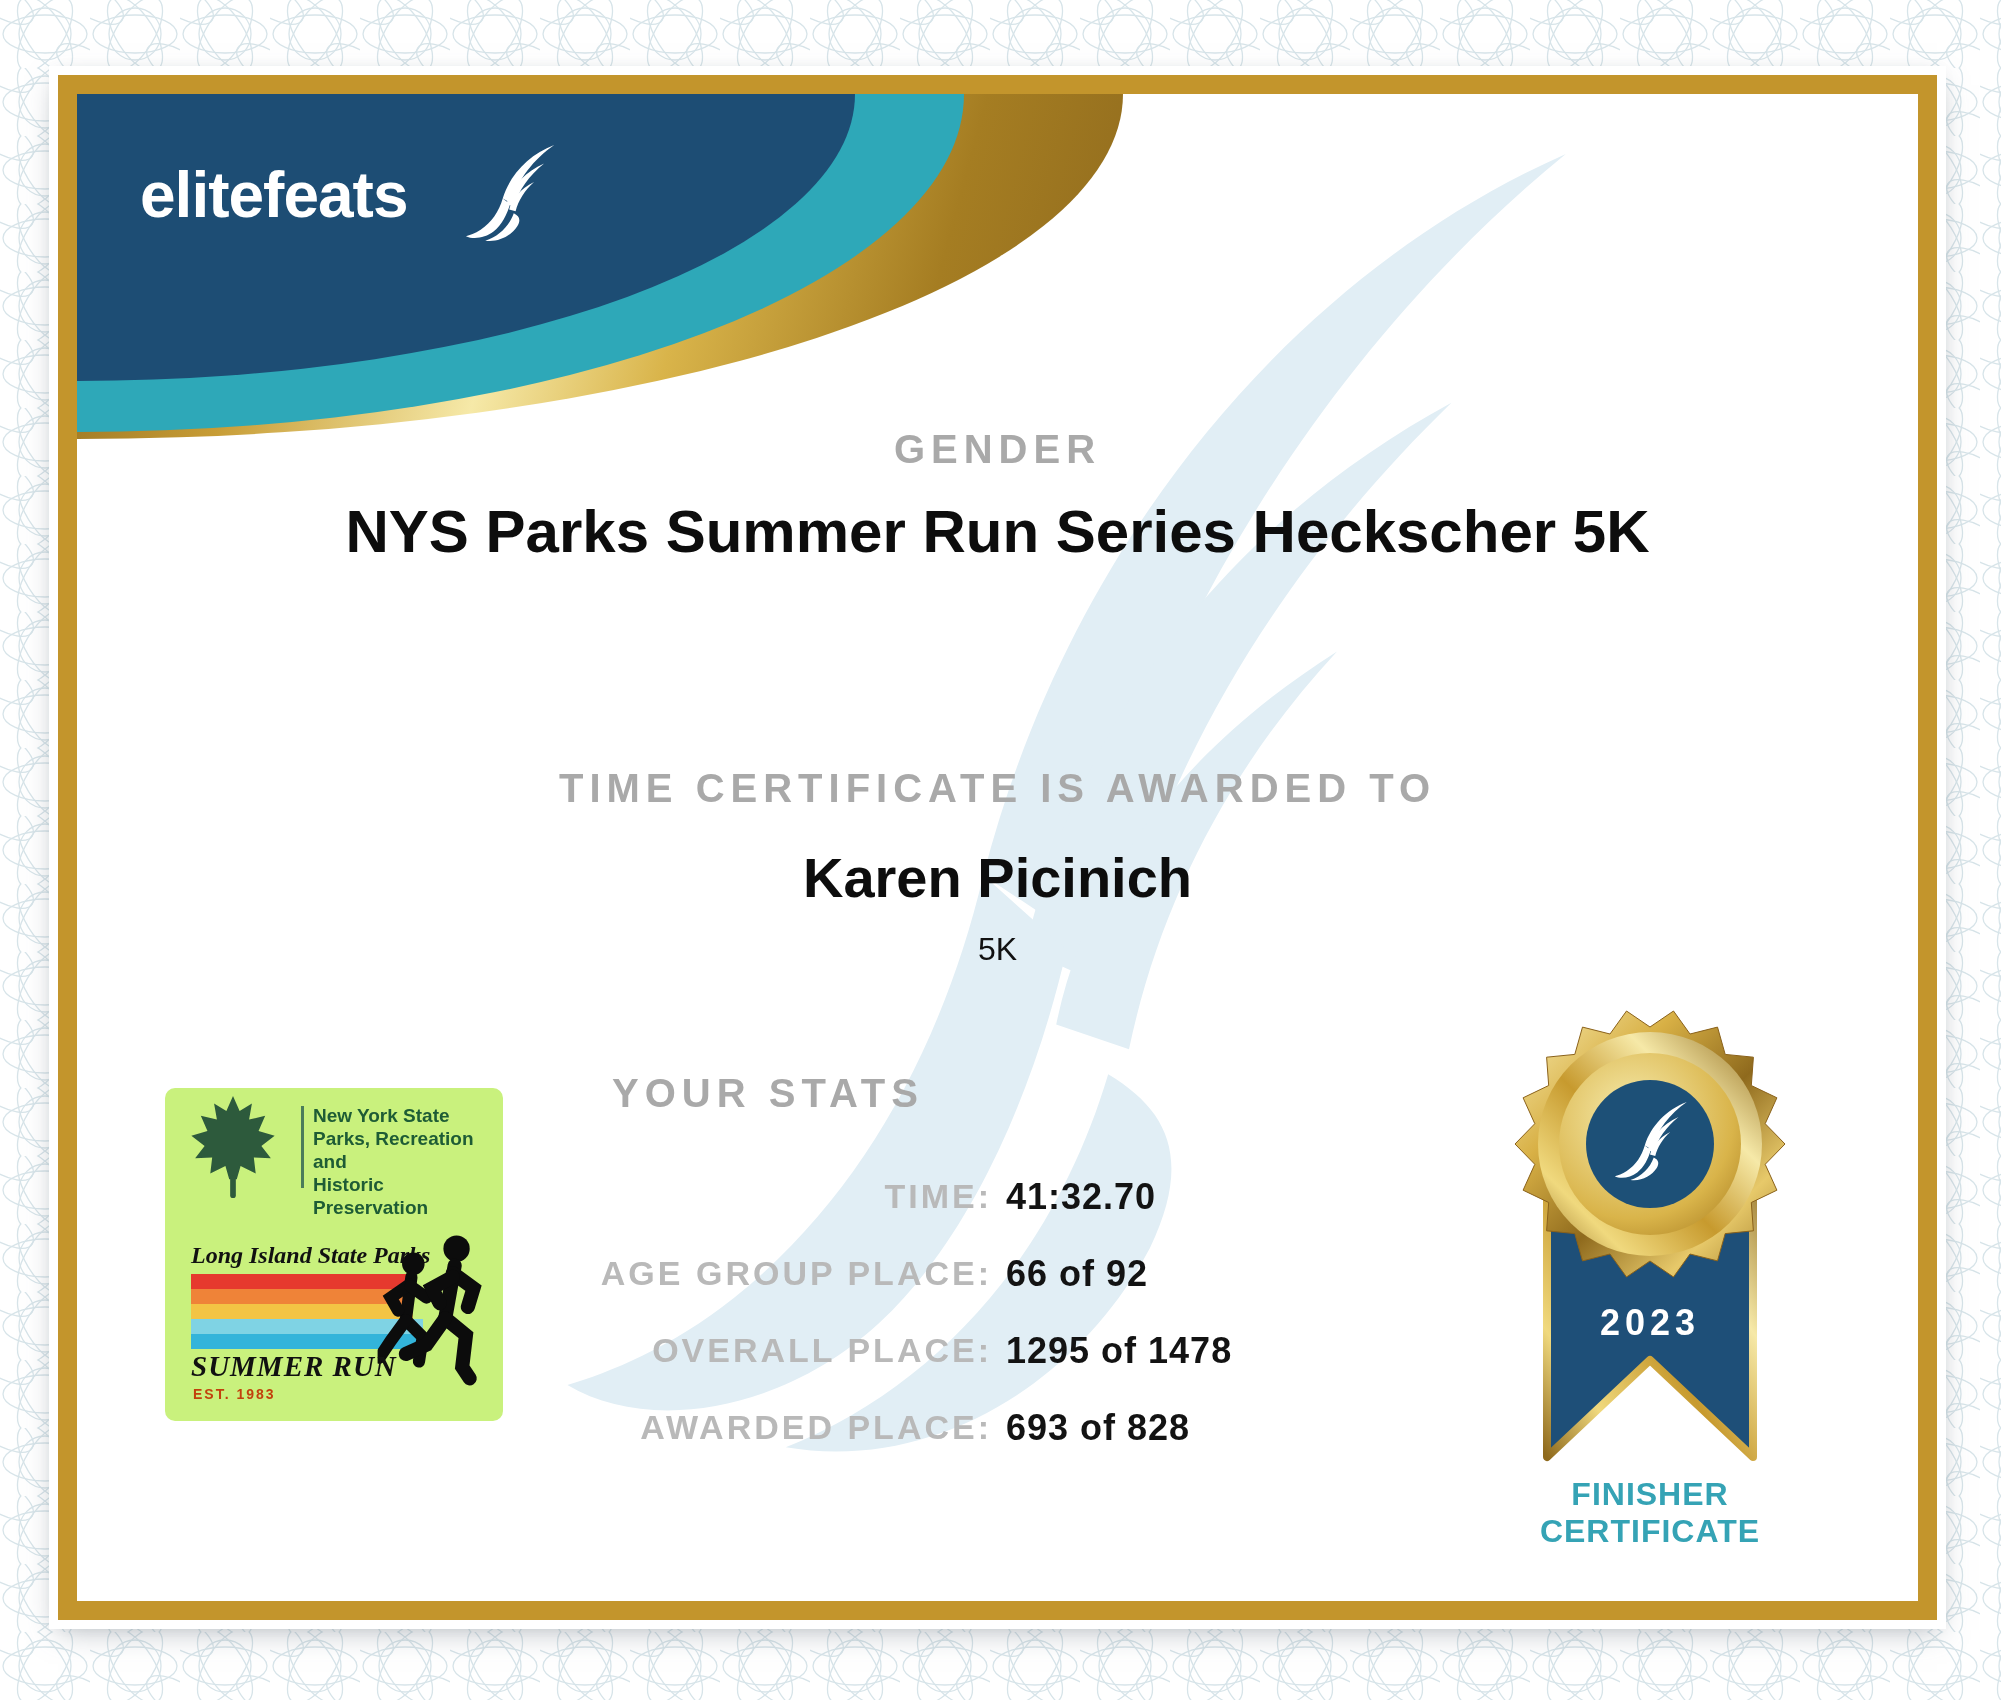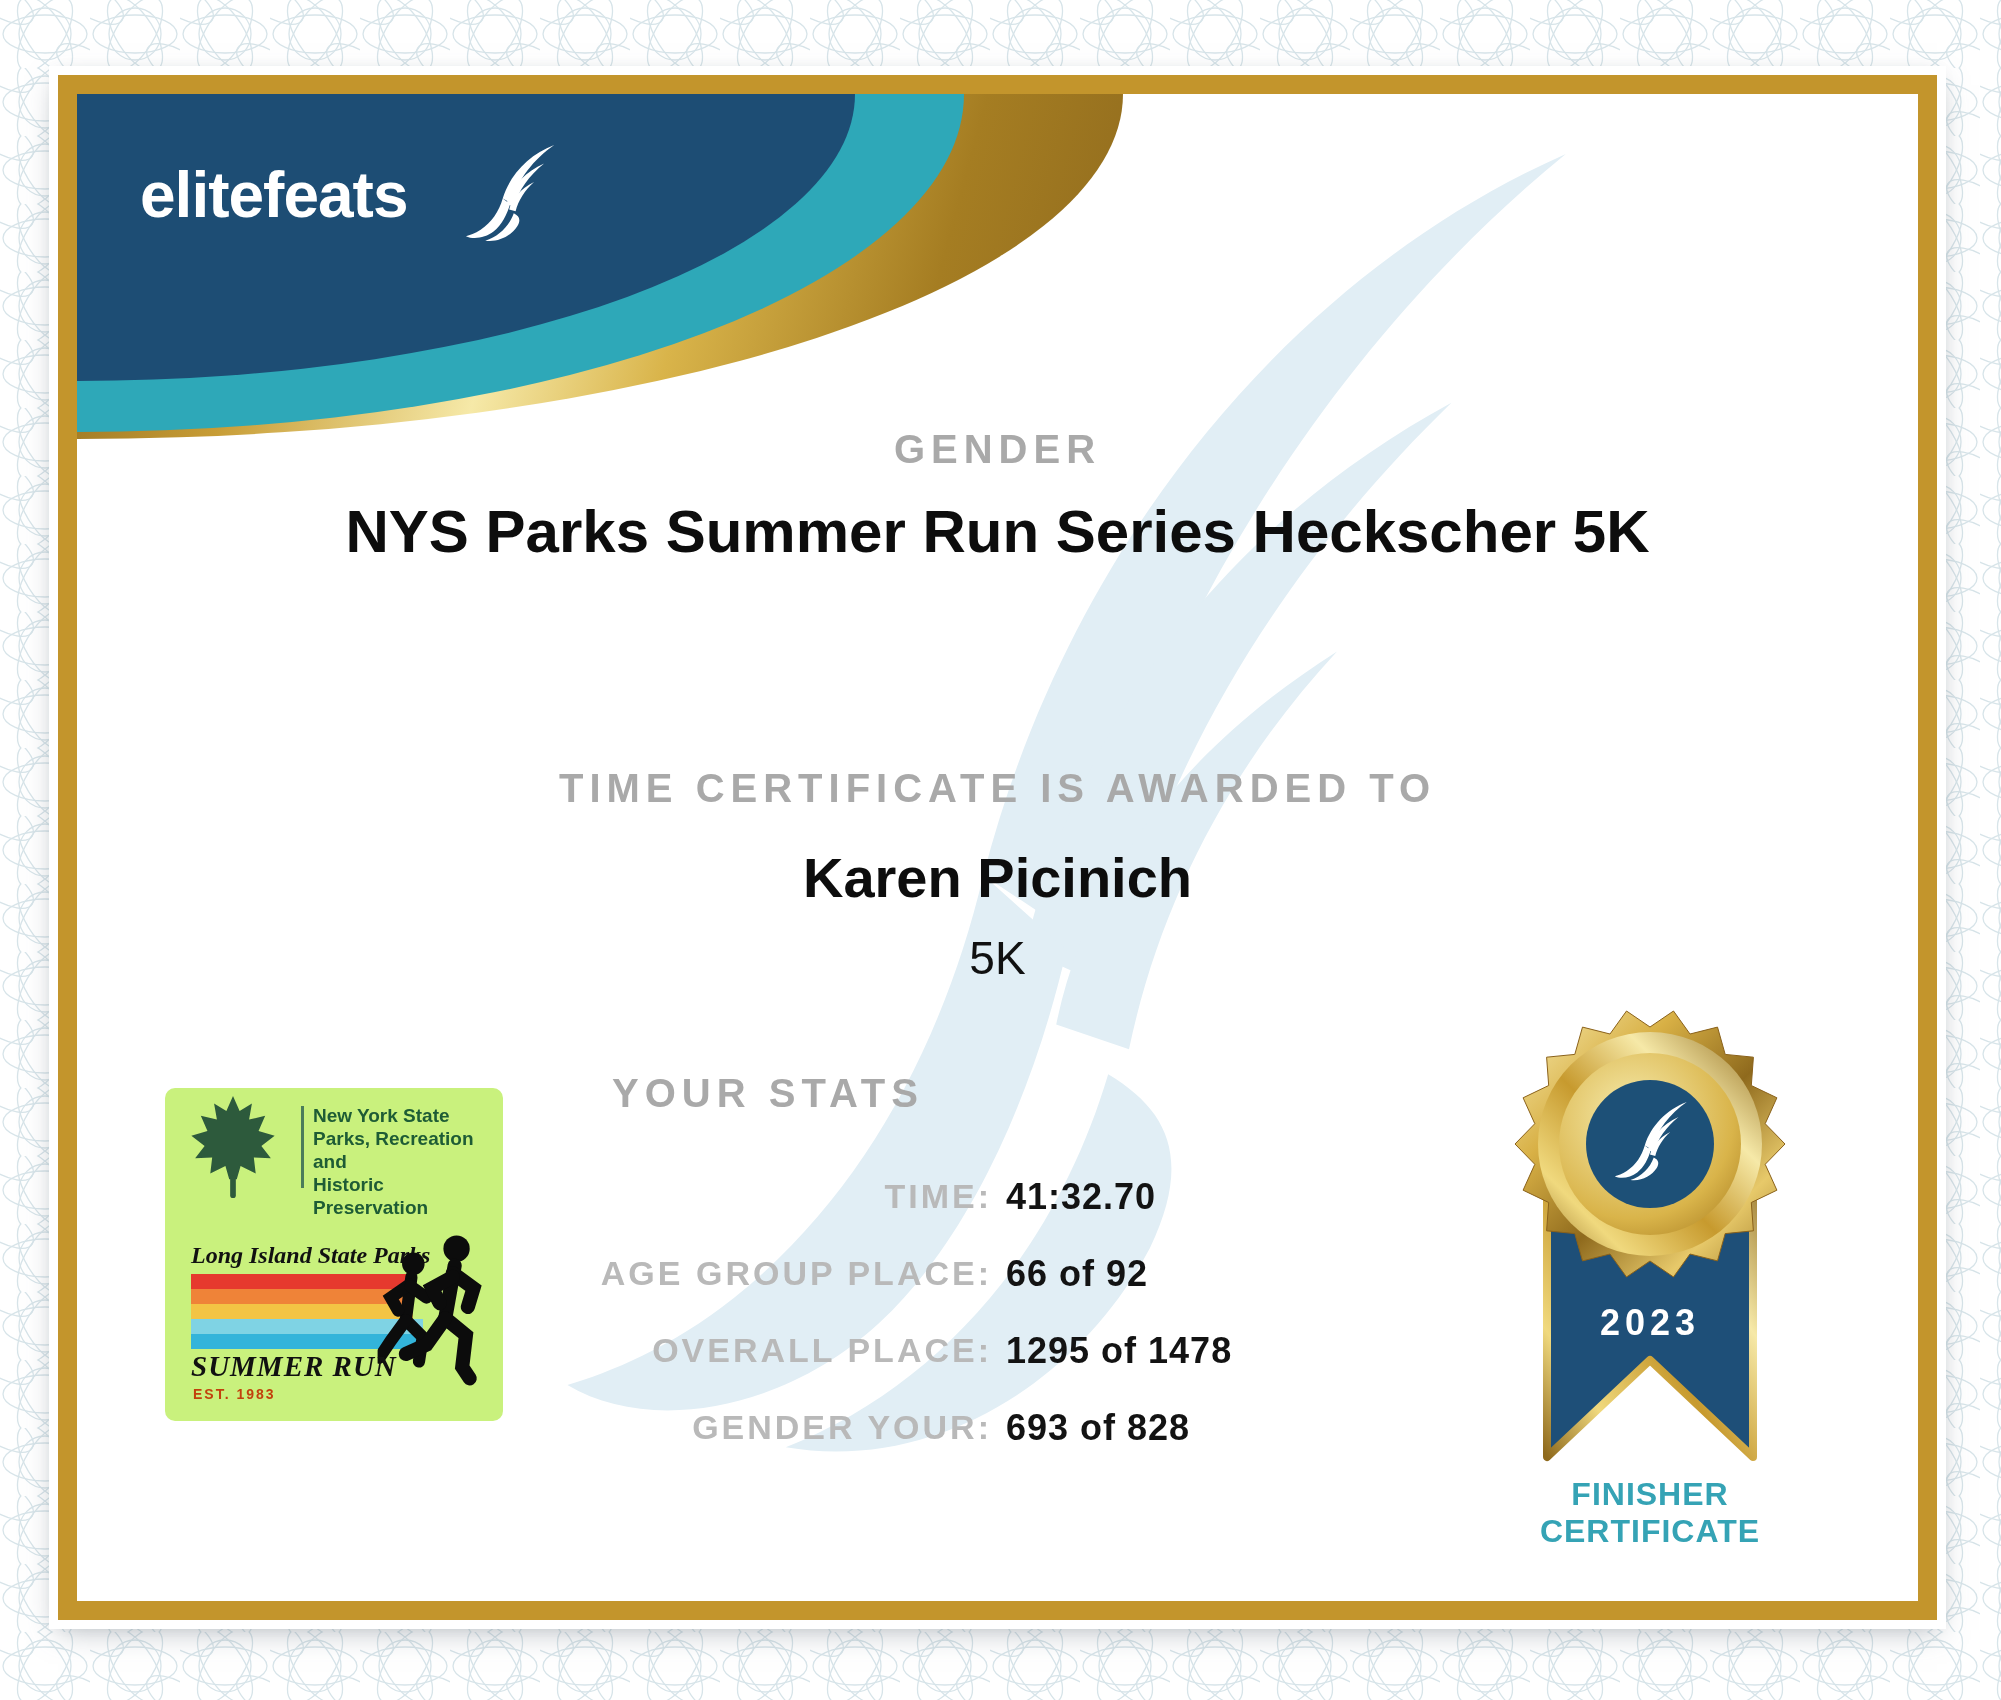--- a/index.html
+++ b/index.html
@@ -23,21 +23,21 @@
   .logo{position:absolute;left:63px;top:46px;z-index:4;color:#ffffff;}
   .logo-text{position:absolute;left:0;top:18px;font-size:64px;font-weight:700;letter-spacing:-1px;white-space:nowrap;}
   .logo-wing{position:absolute;left:325px;top:0;width:92px;height:116px;color:#fff;}
   
   .ctext{position:absolute;left:0;width:1841px;text-align:center;z-index:5;}
   .gray-head{color:#a9a9a9;font-weight:700;letter-spacing:6px;font-size:40px;}
   .event-label{top:333px;}
   .event-name{top:403px;font-size:60px;font-weight:800;color:#0d0d0d;letter-spacing:0;}
   .awarded-label{top:672px;}
   .recipient{top:751px;font-size:56px;font-weight:800;color:#0d0d0d;}
-  .distance{top:837px;font-size:46px;font-weight:500;color:#111;}
+  .distance{top:837px;font-size:32px;font-weight:500;color:#111;}
   .your-stats{position:absolute;left:0;top:977px;width:1382px;text-align:center;z-index:5;}
   
   .stats{position:absolute;left:0;top:1064px;width:1841px;z-index:5;}
   .stat-row{display:flex;align-items:center;height:77px;}
   .stat-label{width:915px;text-align:right;color:#b9b9b9;font-size:34px;font-weight:700;letter-spacing:3px;}
   .stat-value{margin-left:14px;color:#131313;font-size:36px;font-weight:800;letter-spacing:1px;}
   
   .sponsor{position:absolute;left:88px;top:994px;width:338px;height:333px;background:#c9f17d;
            border-radius:10px;z-index:6;overflow:hidden;}
   .leaf{position:absolute;left:14px;top:6px;width:108px;height:106px;color:#2d5a3c;}
@@ -146,21 +146,21 @@
         </div>
         <div class="stat-row">
           <div class="stat-label">AGE GROUP PLACE:</div>
           <div class="stat-value">66 of 92</div>
         </div>
         <div class="stat-row">
           <div class="stat-label">OVERALL PLACE:</div>
           <div class="stat-value">1295 of 1478</div>
         </div>
         <div class="stat-row">
-          <div class="stat-label">GENDER YOUR:</div>
+          <div class="stat-label">AWARDED PLACE:</div>
           <div class="stat-value">693 of 828</div>
         </div>
       </div>
 
       <div class="sponsor">
         <svg class="leaf" viewBox="0 0 100 112">
             <use href="#maple"></use>
           </svg>
         <div class="org-divider"></div>
         <div class="org">

